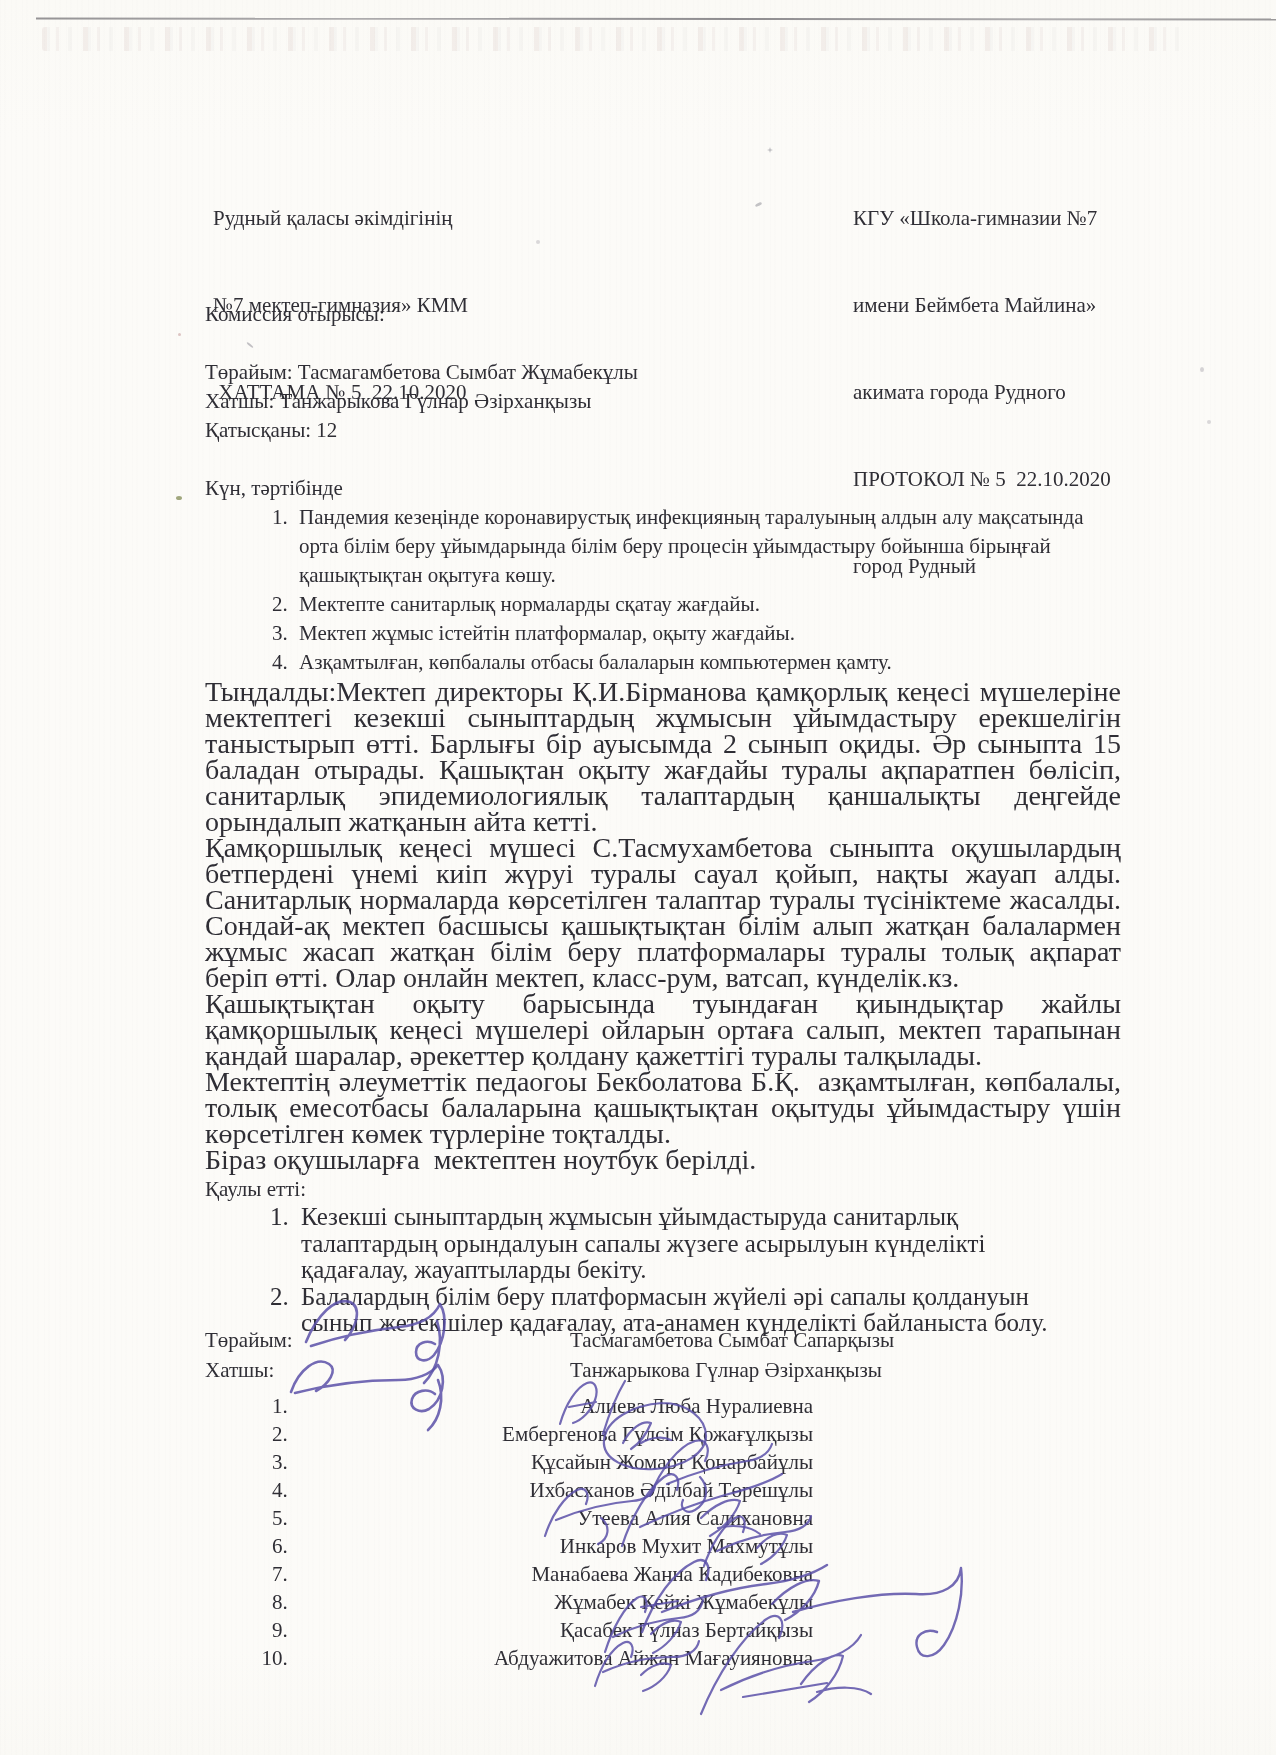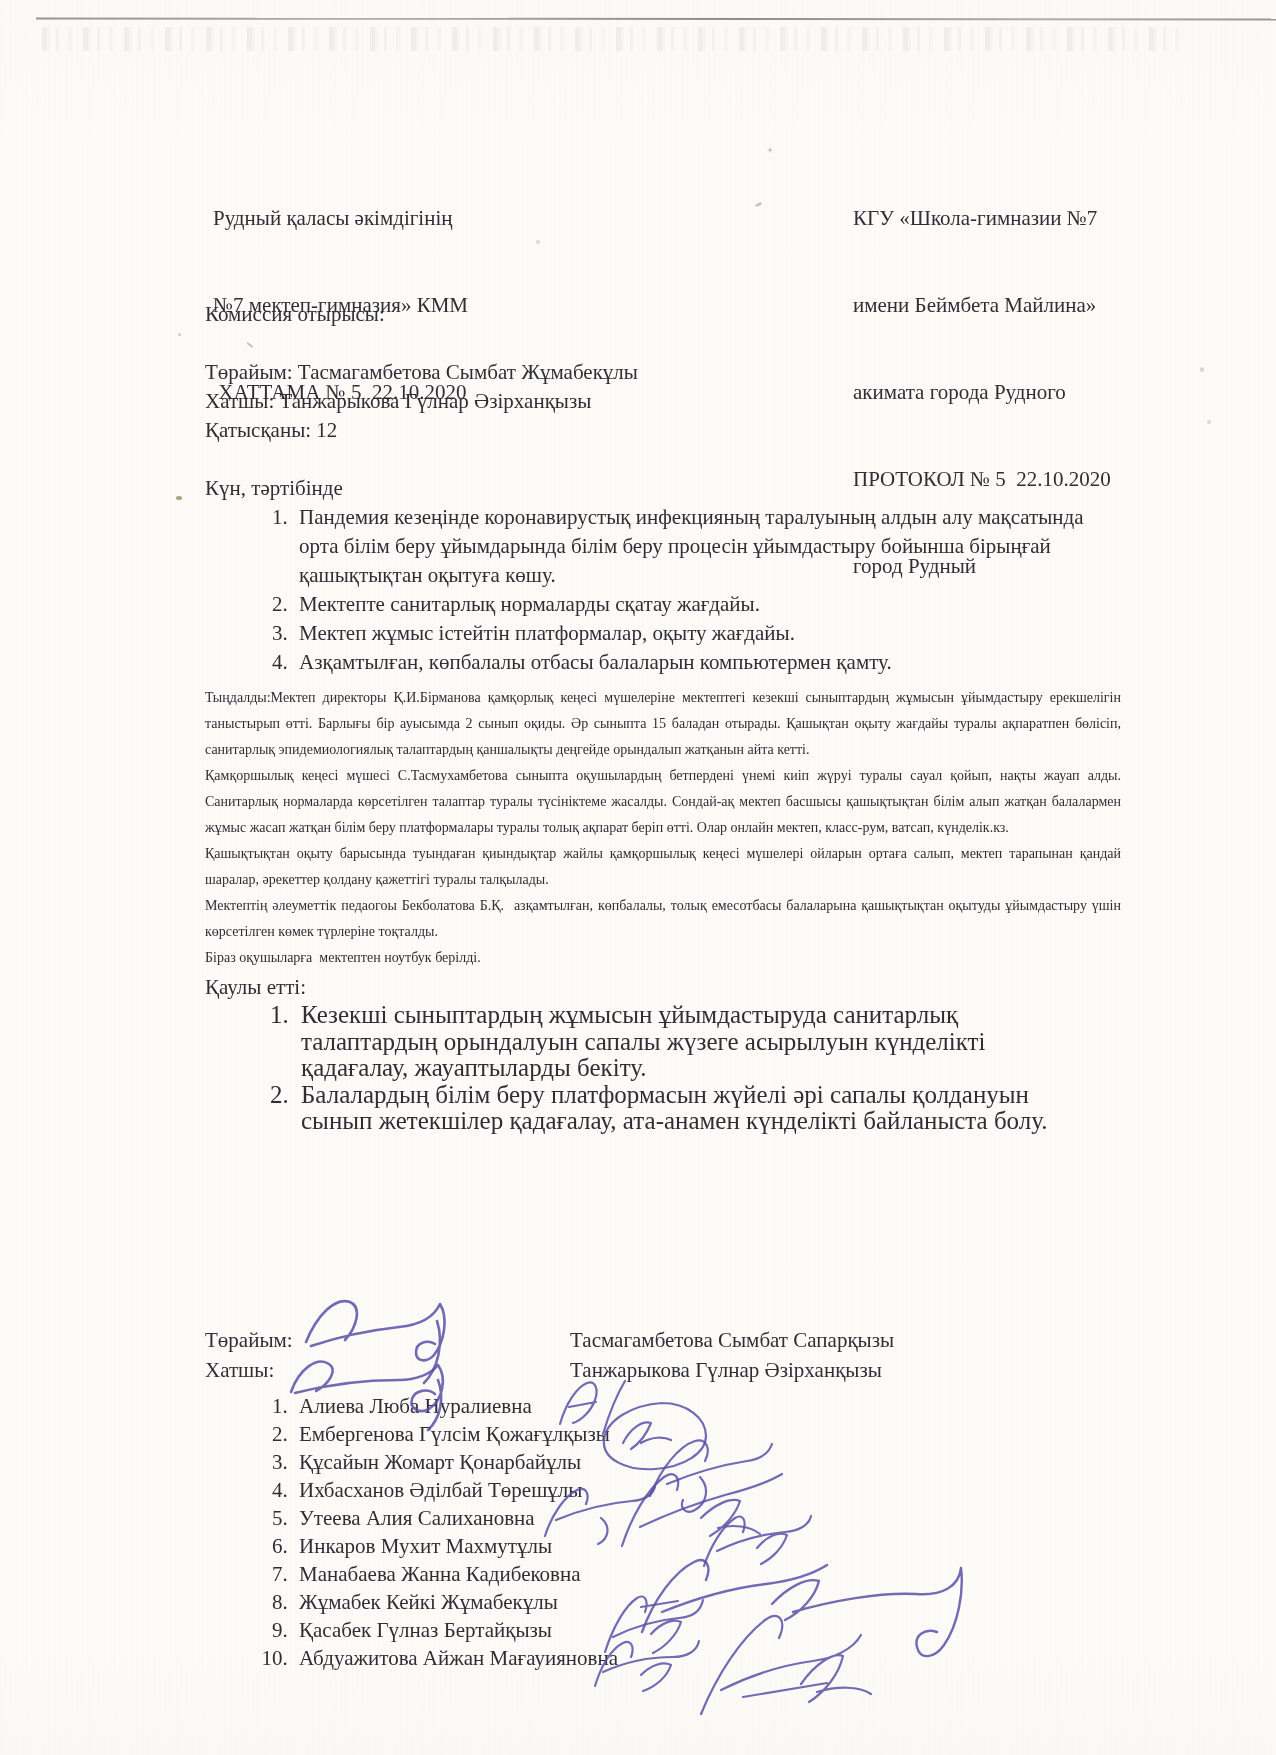--- a/index.html
+++ b/index.html
@@ -44,27 +44,27 @@
 
   
   .content { position:absolute; top:300px; left:205px; width:916px; font-size:21px; line-height:29px; }
   .t { white-space:pre-wrap; }
   .commission-heading { margin-bottom:29px; }
   .intro-line { }
   .agenda-title { margin-top:29px; }
   ol { margin:0; padding-left:88px; }
   ol li { padding-left:6px; }
   .agenda-list { line-height:29px; }
-  .heard { margin-top:8px; font-size:14px; line-height:26px; text-align:justify; }
+  .heard { margin-top:2px; font-size:28px; line-height:26px; text-align:justify; }
   .heard p { margin:0; white-space:pre-wrap; }
   .resolution-title { margin-top:2px; line-height:29px; }
   .resolution-list { font-size:25px; line-height:26.5px; width:778px; padding-left:90px; }
 
   
-  .sig-block { position:absolute; top:1326px; left:205px; width:990px; font-size:21px; }
+  .sig-block { position:absolute; top:1326px; left:205px; width:990px; font-size:21px;text-align:right; }
   .sig-row { position:relative; height:30px; line-height:28px; }
   .sig-label { position:absolute; left:0; }
   .sig-name  { position:absolute; left:365px; white-space:pre-wrap; }
   .members-list { margin-top:6px; line-height:28px; padding-left:88px; width:520px; }
   .members-list li { padding-left:6px; white-space:pre-wrap; }
 
   .ink-overlay { position:absolute; left:0; top:0; pointer-events:none; }
   .ink-overlay path { fill:none; stroke:#5b50a8; stroke-linecap:round; stroke-linejoin:round; opacity:.85; }
   .pw { stroke-width:2.6px; }
   .pm { stroke-width:2.2px; }

